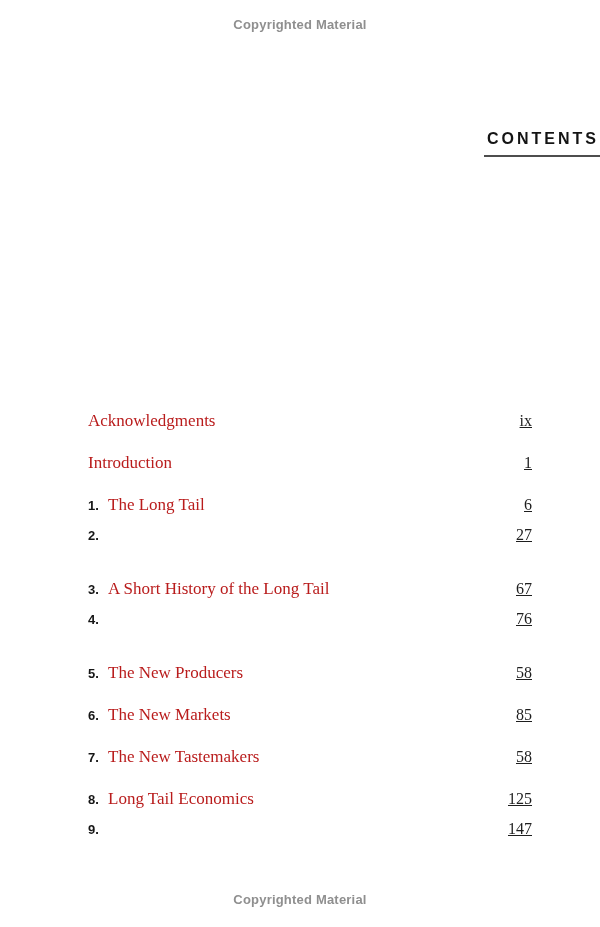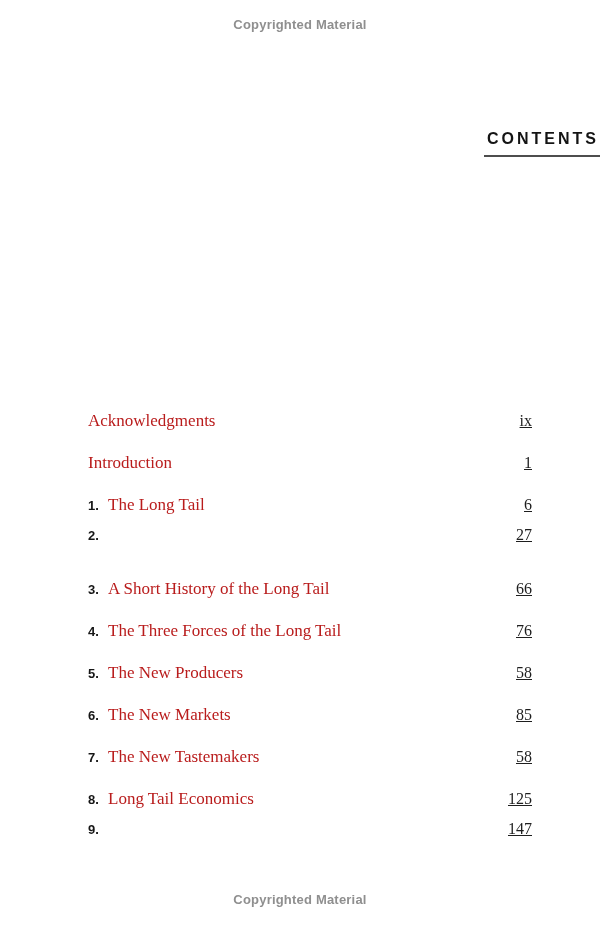--- a/index.html
+++ b/index.html
@@ -101,26 +101,25 @@
   </div>
 
   <div class="row">
     <span class="num">2.</span>
     <span class="page-num">27</span>
   </div>
 
   <div class="row">
     <span class="num">3.</span>
     <span class="label">A Short History of the Long Tail</span>
-    <span class="page-num">66</span>
+    <span class="page-num">67</span>
   </div>
 
   <div class="row">
     <span class="num">4.</span>
-    <span class="label">The Three Forces of the Long Tail</span>
     <span class="page-num">76</span>
   </div>
 
   <div class="row">
     <span class="num">5.</span>
     <span class="label">The New Producers</span>
     <span class="page-num">58</span>
   </div>
 
   <div class="row">

